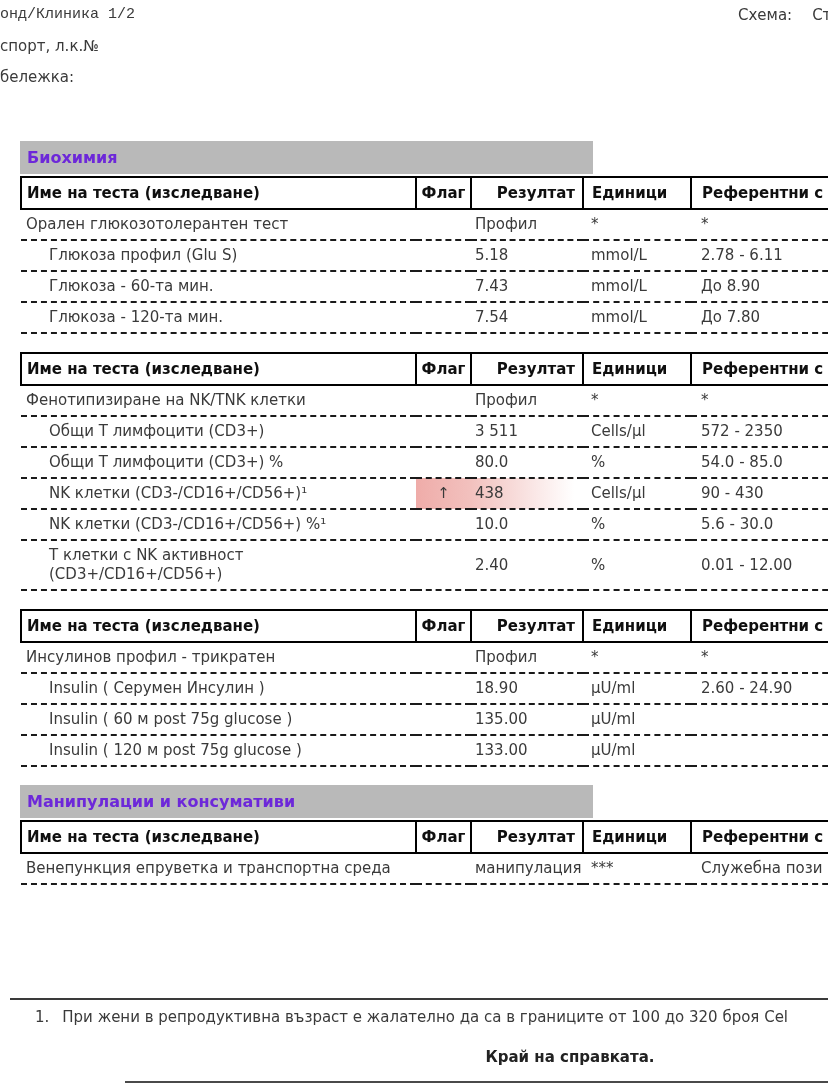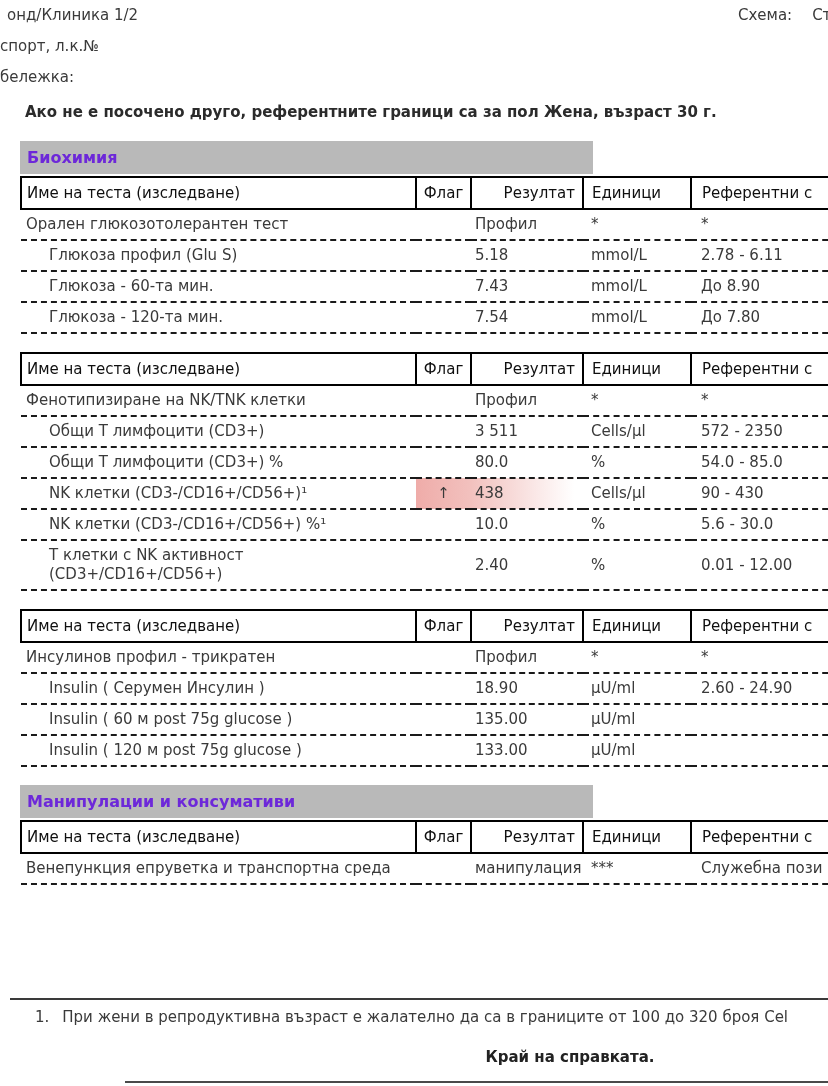--- a/index.html
+++ b/index.html
@@ -1,39 +1,39 @@
 <!DOCTYPE html>
 <html><head>
 <meta charset="utf-8">
 <style>
   html,body{margin:0;padding:0;}
   .page{
     position:relative;width:828px;height:1086px;background:#ffffff;overflow:hidden;
     font-family:"DejaVu Sans","Liberation Sans",sans-serif;color:#3a3a3a;font-size:15px;
   }
   .abs{position:absolute;white-space:nowrap;}
-  .top-line1{top:6px;left:7px;}
+  .top-line1{top:6px;left:0;font-family:Liberation Mono, monospace;}
   .top-schema{top:6px;left:738px;}
   .top-schema .val{margin-left:20px;}
   .top-line2{top:37px;left:0;}
   .top-line3{top:68px;left:0;}
   .ref-note{top:103px;left:25px;font-weight:bold;color:#2b2b2b;}
 
   .content{position:absolute;top:141px;left:20px;width:1110px;}
   .section{margin-bottom:18px;}
   .section-bar{
     width:573px;height:33px;background:#b9b9b9;display:flex;align-items:center;
     padding-left:7px;box-sizing:border-box;
   }
   .section-title{font-weight:bold;font-size:16px;color:#6d28d9;}
   table{border-collapse:collapse;table-layout:fixed;width:1110px;margin-top:2px;}
   col.w0{width:395px;} col.w1{width:55px;} col.w2{width:112px;} col.w3{width:108px;} col.w4{width:440px;}
   thead th{
     border-top:2px solid #000;border-bottom:2px solid #000;border-left:2px solid #000;
-    font-size:15px;font-weight:normal;color:#0f0f0f;text-align:left;
+    font-size:15px;font-weight:bold;color:#0f0f0f;text-align:left;
     padding:6px 4px;white-space:nowrap;overflow:visible;
   }
   thead th.c0{padding-left:5px;}
   thead th.c1{text-align:center;}
   thead th.c2{text-align:right;padding-right:7px;padding-left:16px;}
   thead th.c3{padding-left:8px;border-radius:8px;}
   thead th.c4{padding-left:10px;border-right:none;}
   tbody td{
     border-bottom:2px dashed #1a1a1a;padding:5px 4px;font-size:15px;color:#3a3a3a;
     vertical-align:middle;white-space:nowrap;line-height:19px;
@@ -57,21 +57,20 @@
 
 <div class="page">
 
   <div class="abs top-line1">онд/Клиника 1/2</div>
   <div class="abs top-schema">
     <span>Схема:</span><span class="val">Ст</span>
   </div>
   <div class="abs top-line2">спорт, л.к.№</div>
   <div class="abs top-line3">бележка:</div>
 
-  <div class="abs ref-note">Ако не е посочено друго, референтните граници са за пол Жена, възраст 30 г.</div>
 
   <div class="content">
   <div class="section">
     <div class="section-bar">
       <span class="section-title">Биохимия</span>
     </div>
     <table>
       <colgroup>
             <col class="w0">
             <col class="w1">

